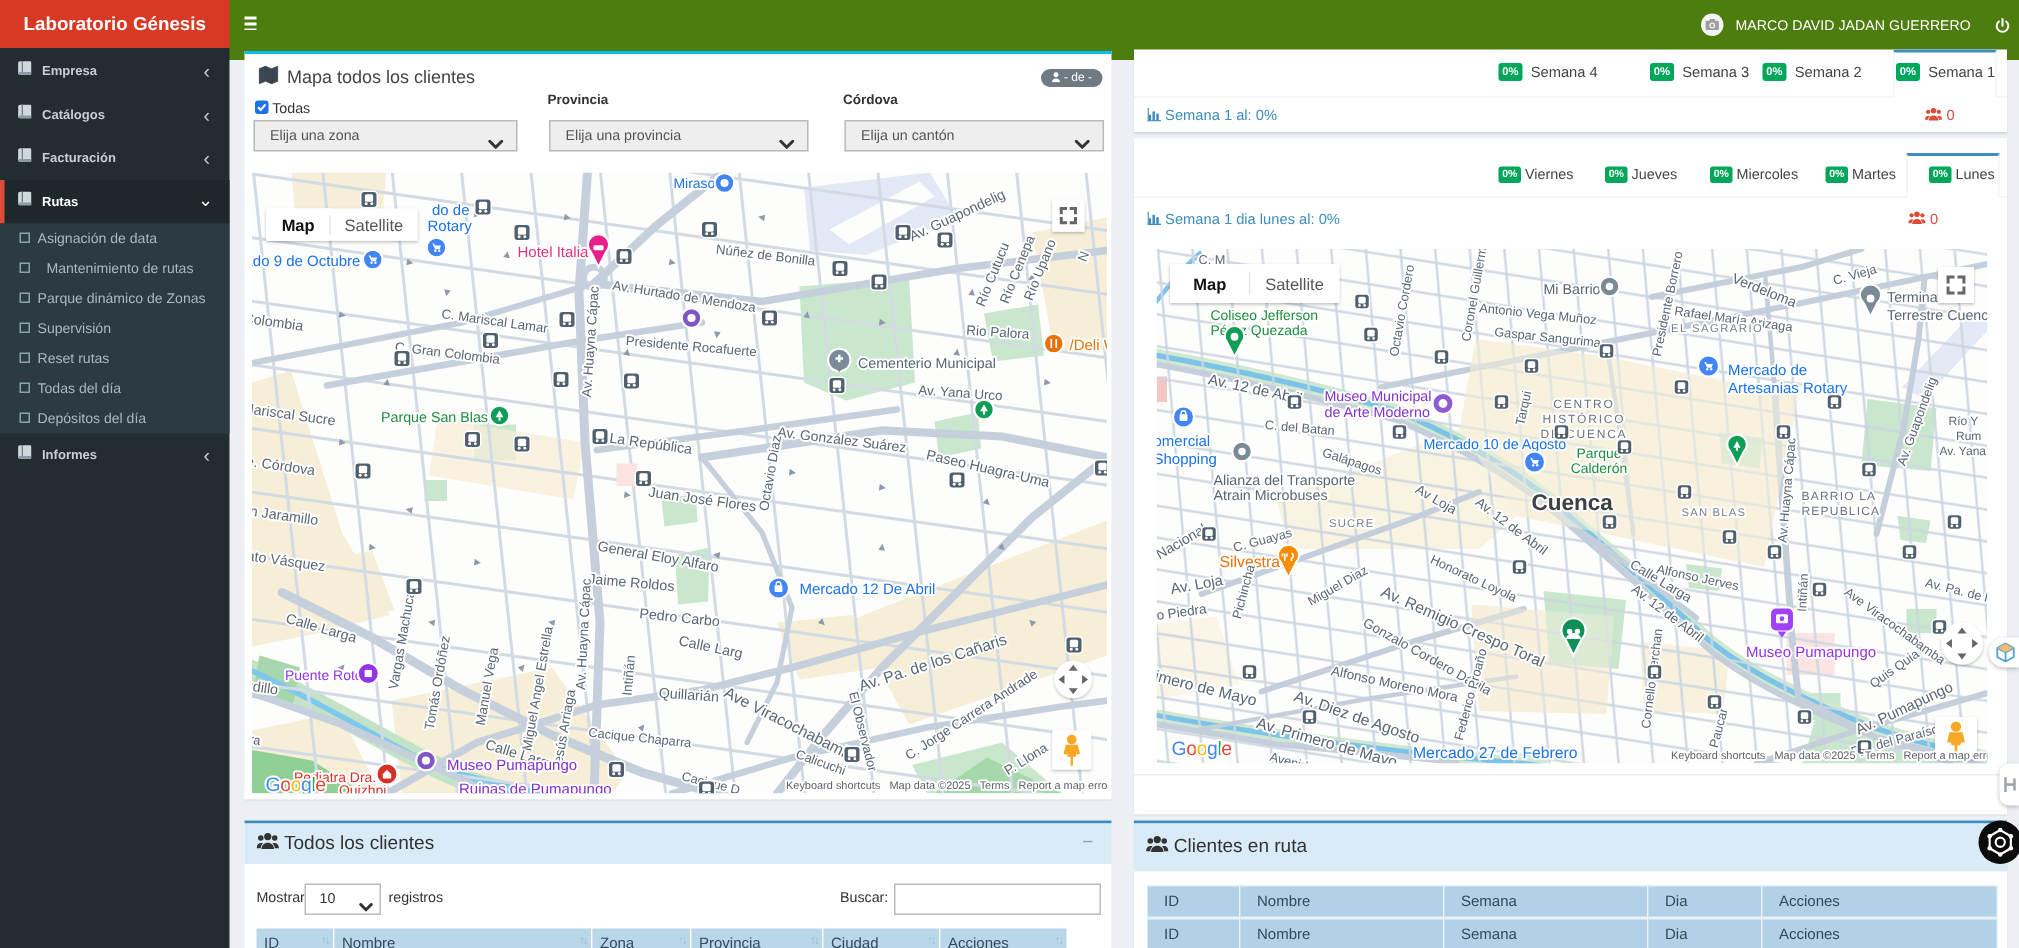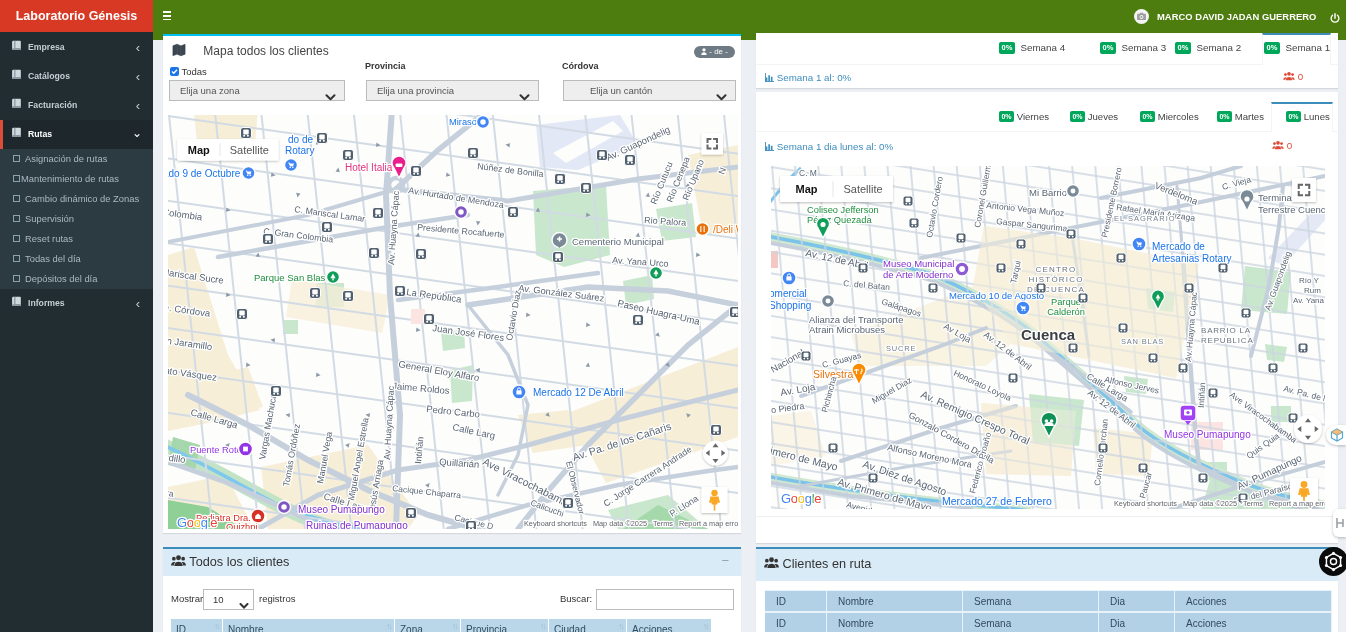--- a/index.html
+++ b/index.html
@@ -18,21 +18,21 @@
     <div style="height:1.8px;background:#fff"></div>
   </div>
   <div class="abs" style="left:1134px;top:9px;width:15px;height:15px;border-radius:50%;background:#f4f4f4;overflow:hidden">
     <svg width="15" height="15" viewBox="0 0 17 17">
         <rect x="3.5" y="5.5" width="10" height="7" rx="1" fill="#9e9e9e"></rect>
         <circle cx="8.5" cy="9" r="2.2" fill="#f4f4f4"></circle>
         <circle cx="8.5" cy="9" r="1.2" fill="#9e9e9e"></circle>
         <rect x="6.5" y="4.2" width="4" height="2" rx="0.5" fill="#9e9e9e"></rect>
       </svg>
   </div>
-  <div class="abs" style="left:1157px;top:11px;color:#fff;font-size:9.4px;font-weight:bold;letter-spacing:.05px">MARCO DAVID JADAN GUERRERO</div>
+  <div class="abs" style="left:1157px;top:11px;color:#fff;font-size:9.4px;font-weight:normal;letter-spacing:.05px">MARCO DAVID JADAN GUERRERO</div>
   <div class="abs" style="left:1330px;top:10px;width:10px;height:11px">
     <svg width="10" height="11" viewBox="0 0 13 15">
         <path d="M6.5 1v6" stroke="#fff" stroke-width="2" stroke-linecap="round"></path>
         <path d="M3.2 3.1a5.3 5.3 0 1 0 6.6 0" stroke="#fff" stroke-width="1.8" fill="none" stroke-linecap="round"></path>
       </svg>
   </div>
 </div>
 <div class="abs" style="left:0;top:32px;width:153px;height:600px;background:#222d32">
     <div class="abs" style="left:0;top:1px;width:153px;height:29px;color:#c5ced3;font-size:8.7px;font-weight:bold;line-height:29px"><span style="margin-left:11px"><svg width="11" height="11" viewBox="0 0 14 14" style="vertical-align:-1px">
           <path d="M3 1h8.5a1 1 0 0 1 1 1v9.6a1 1 0 0 1-1 1H3a1.6 1.6 0 0 1-1.6-1.6V2.6A1.6 1.6 0 0 1 3 1z" fill="#cfd8dc"></path>
@@ -48,56 +48,56 @@
           <path d="M3 1h8.5a1 1 0 0 1 1 1v9.6a1 1 0 0 1-1 1H3a1.6 1.6 0 0 1-1.6-1.6V2.6A1.6 1.6 0 0 1 3 1z" fill="#cfd8dc"></path>
           <path d="M3 10.2h9.5v2.4H3a1.2 1.2 0 1 1 0-2.4z" fill="#8a99a3"></path>
           <rect x="4.4" y="1" width="1.1" height="9.2" fill="#6d7c86"></rect>
         </svg></span><span style="margin-left:6px">Facturación</span><span style="position:absolute;right:13px;color:#c5ced3;font-size:13px;font-weight:normal">‹</span></div>
     <div class="abs" style="left:0;top:88px;width:153px;height:29px;background:#1e282c;border-left:3px solid #dd4b39;color:#fff;font-size:8.7px;font-weight:bold;line-height:29px"><span style="margin-left:8px"><svg width="11" height="11" viewBox="0 0 14 14" style="vertical-align:-1px">
           <path d="M3 1h8.5a1 1 0 0 1 1 1v9.6a1 1 0 0 1-1 1H3a1.6 1.6 0 0 1-1.6-1.6V2.6A1.6 1.6 0 0 1 3 1z" fill="#cfd8dc"></path>
           <path d="M3 10.2h9.5v2.4H3a1.2 1.2 0 1 1 0-2.4z" fill="#8a99a3"></path>
           <rect x="4.4" y="1" width="1.1" height="9.2" fill="#6d7c86"></rect>
         </svg></span><span style="margin-left:6px">Rutas</span><span style="position:absolute;right:11px;top:-1px;font-size:12px;font-weight:normal">⌄</span></div>
     <div class="abs" style="left:0;top:117px;width:153px;height:140px;background:#2c3b41">
-      <div class="abs" style="left:0;top:0px;width:153px;height:20px;color:#aab9c1;font-size:9.4px;line-height:20px"><span style="display:inline-block;width:7px;height:7px;border:1px solid #8aa4af;margin-left:13px;vertical-align:0px"></span><span style="margin-left:5px">Asignación de rutas</span></div>
-      <div class="abs" style="left:0;top:20px;width:153px;height:20px;color:#aab9c1;font-size:9.4px;line-height:20px"><span style="display:inline-block;width:7px;height:7px;border:1px solid #8aa4af;margin-left:13px;vertical-align:0px"></span><span style="margin-left:1px">Mantenimiento de rutas</span></div>
-      <div class="abs" style="left:0;top:40px;width:153px;height:20px;color:#aab9c1;font-size:9.4px;line-height:20px"><span style="display:inline-block;width:7px;height:7px;border:1px solid #8aa4af;margin-left:13px;vertical-align:0px"></span><span style="margin-left:5px">Cambio dinámico de Zonas</span></div>
+      <div class="abs" style="left:0;top:0px;width:153px;height:20px;color:#aab9c1;font-size:9.4px;line-height:20px"><span style="display:inline-block;width:7px;height:7px;border:1px solid #8aa4af;margin-left:13px;vertical-align:0px"></span><span style="margin-left:5px">Asignación de data</span></div>
+      <div class="abs" style="left:0;top:20px;width:153px;height:20px;color:#aab9c1;font-size:9.4px;line-height:20px"><span style="display:inline-block;width:7px;height:7px;border:1px solid #8aa4af;margin-left:13px;vertical-align:0px"></span><span style="margin-left:11px">Mantenimiento de rutas</span></div>
+      <div class="abs" style="left:0;top:40px;width:153px;height:20px;color:#aab9c1;font-size:9.4px;line-height:20px"><span style="display:inline-block;width:7px;height:7px;border:1px solid #8aa4af;margin-left:13px;vertical-align:0px"></span><span style="margin-left:5px">Parque dinámico de Zonas</span></div>
       <div class="abs" style="left:0;top:60px;width:153px;height:20px;color:#aab9c1;font-size:9.4px;line-height:20px"><span style="display:inline-block;width:7px;height:7px;border:1px solid #8aa4af;margin-left:13px;vertical-align:0px"></span><span style="margin-left:5px">Supervisión</span></div>
       <div class="abs" style="left:0;top:80px;width:153px;height:20px;color:#aab9c1;font-size:9.4px;line-height:20px"><span style="display:inline-block;width:7px;height:7px;border:1px solid #8aa4af;margin-left:13px;vertical-align:0px"></span><span style="margin-left:5px">Reset rutas</span></div>
       <div class="abs" style="left:0;top:100px;width:153px;height:20px;color:#aab9c1;font-size:9.4px;line-height:20px"><span style="display:inline-block;width:7px;height:7px;border:1px solid #8aa4af;margin-left:13px;vertical-align:0px"></span><span style="margin-left:5px">Todas del día</span></div>
       <div class="abs" style="left:0;top:120px;width:153px;height:20px;color:#aab9c1;font-size:9.4px;line-height:20px"><span style="display:inline-block;width:7px;height:7px;border:1px solid #8aa4af;margin-left:13px;vertical-align:0px"></span><span style="margin-left:5px">Depósitos del día</span></div>
     </div>
     <div class="abs" style="left:0;top:257px;width:153px;height:29px;color:#c5ced3;font-size:8.7px;font-weight:bold;line-height:29px"><span style="margin-left:11px"><svg width="11" height="11" viewBox="0 0 14 14" style="vertical-align:-1px">
           <path d="M3 1h8.5a1 1 0 0 1 1 1v9.6a1 1 0 0 1-1 1H3a1.6 1.6 0 0 1-1.6-1.6V2.6A1.6 1.6 0 0 1 3 1z" fill="#cfd8dc"></path>
           <path d="M3 10.2h9.5v2.4H3a1.2 1.2 0 1 1 0-2.4z" fill="#8a99a3"></path>
           <rect x="4.4" y="1" width="1.1" height="9.2" fill="#6d7c86"></rect>
         </svg></span><span style="margin-left:6px">Informes</span><span style="position:absolute;right:13px;color:#c5ced3;font-size:13px;font-weight:normal">‹</span></div>
   </div>
 <div class="card" style="left:163px;top:34px;width:578px;height:499px;border-top:2.5px solid #00c0ef">
   <div class="abs" style="left:9px;top:7px;font-size:12px;color:#444"><svg width="14" height="14" viewBox="0 0 16 16" style="vertical-align:-2px">
         <path d="M1 3.2 5.6 1.4v11.4L1 14.6zM5.9 1.4l4.2 1.8v11.4L5.9 12.8zM10.4 3.2 15 1.4v11.4l-4.6 1.8z" fill="#3a4651" stroke="#2b333b" stroke-width=".5"></path>
-      </svg> <span style="margin-left:14px">Mapa todos los clientes</span></div>
+      </svg> <span style="margin-left:2px">Mapa todos los clientes</span></div>
   <div class="abs" style="left:531px;top:10px;width:41px;height:12px;background:#6e7b85;border-radius:6px;color:#fff;font-size:8px;line-height:12px;text-align:center"><svg width="6" height="7" viewBox="0 0 8 9" style="vertical-align:-1px">
         <circle cx="4" cy="2.2" r="2.2" fill="#fff"></circle>
         <path d="M0.5 9 a3.5 3.5 0 0 1 7 0z" fill="#fff"></path>
       </svg> - de -</div>
   <div class="abs" style="left:7px;top:30px;font-size:9.5px;color:#333">
      <span style="display:inline-block;width:9px;height:9px;background:#1a73e8;border-radius:2px;position:relative;top:1px"><svg width="9" height="9" viewBox="0 0 9 9">
           <path d="M2 4.5l1.8 1.8L7 2.7" stroke="#fff" stroke-width="1.4" fill="none"></path>
         </svg></span> Todas
   </div>
   <div class="abs" style="left:6px;top:43.5px;width:176px;height:21.5px;background:#eee;border:1px solid #b8bcbf;font-size:9.5px;color:#555;line-height:20px;padding-left:10px">Elija una zona<span style="position:absolute;right:8px;top:7px"><svg width="11" height="7" viewBox="0 0 11 7">
           <path d="M1.5 1.2 5.5 5.2 9.5 1.2" stroke="#333" stroke-width="2" fill="none" stroke-linecap="round" stroke-linejoin="round"></path>
         </svg></span></div>
   <div class="abs" style="left:202px;top:25px;font-size:9px;font-weight:bold;color:#333">Provincia</div>
   <div class="abs" style="left:203px;top:43.5px;width:173px;height:21.5px;background:#eee;border:1px solid #b8bcbf;font-size:9.5px;color:#555;line-height:20px;padding-left:10px">Elija una provincia<span style="position:absolute;right:8px;top:7px"><svg width="11" height="7" viewBox="0 0 11 7">
           <path d="M1.5 1.2 5.5 5.2 9.5 1.2" stroke="#333" stroke-width="2" fill="none" stroke-linecap="round" stroke-linejoin="round"></path>
         </svg></span></div>
   <div class="abs" style="left:399px;top:25px;font-size:9px;font-weight:bold;color:#333">Córdova</div>
-  <div class="abs" style="left:400px;top:43.5px;width:173px;height:21.5px;background:#eee;border:1px solid #b8bcbf;font-size:9.5px;color:#555;line-height:20px;padding-left:26px">Elija un cantón<span style="position:absolute;right:8px;top:7px"><svg width="11" height="7" viewBox="0 0 11 7">
+  <div class="abs" style="left:400px;top:43.5px;width:173px;height:21.5px;background:#eee;border:1px solid #b8bcbf;font-size:9.5px;color:#555;line-height:20px;padding-left:10px">Elija un cantón<span style="position:absolute;right:8px;top:7px"><svg width="11" height="7" viewBox="0 0 11 7">
           <path d="M1.5 1.2 5.5 5.2 9.5 1.2" stroke="#333" stroke-width="2" fill="none" stroke-linecap="round" stroke-linejoin="round"></path>
         </svg></span></div>
   <div class="abs" style="left:4.5px;top:78.5px;width:570px;height:414px;overflow:hidden">
       <svg width="570" height="414" viewBox="0 0 570 414" style="display:block">
         <defs>
           <filter id="sh" x="-30%" y="-30%" width="160%" height="160%">
             <feDropShadow dx="0" dy="1" stdDeviation="1" flood-color="#000" flood-opacity="0.25"></feDropShadow>
           </filter>
         </defs>
         <rect width="570" height="414" fill="#fdfdfc"></rect>

